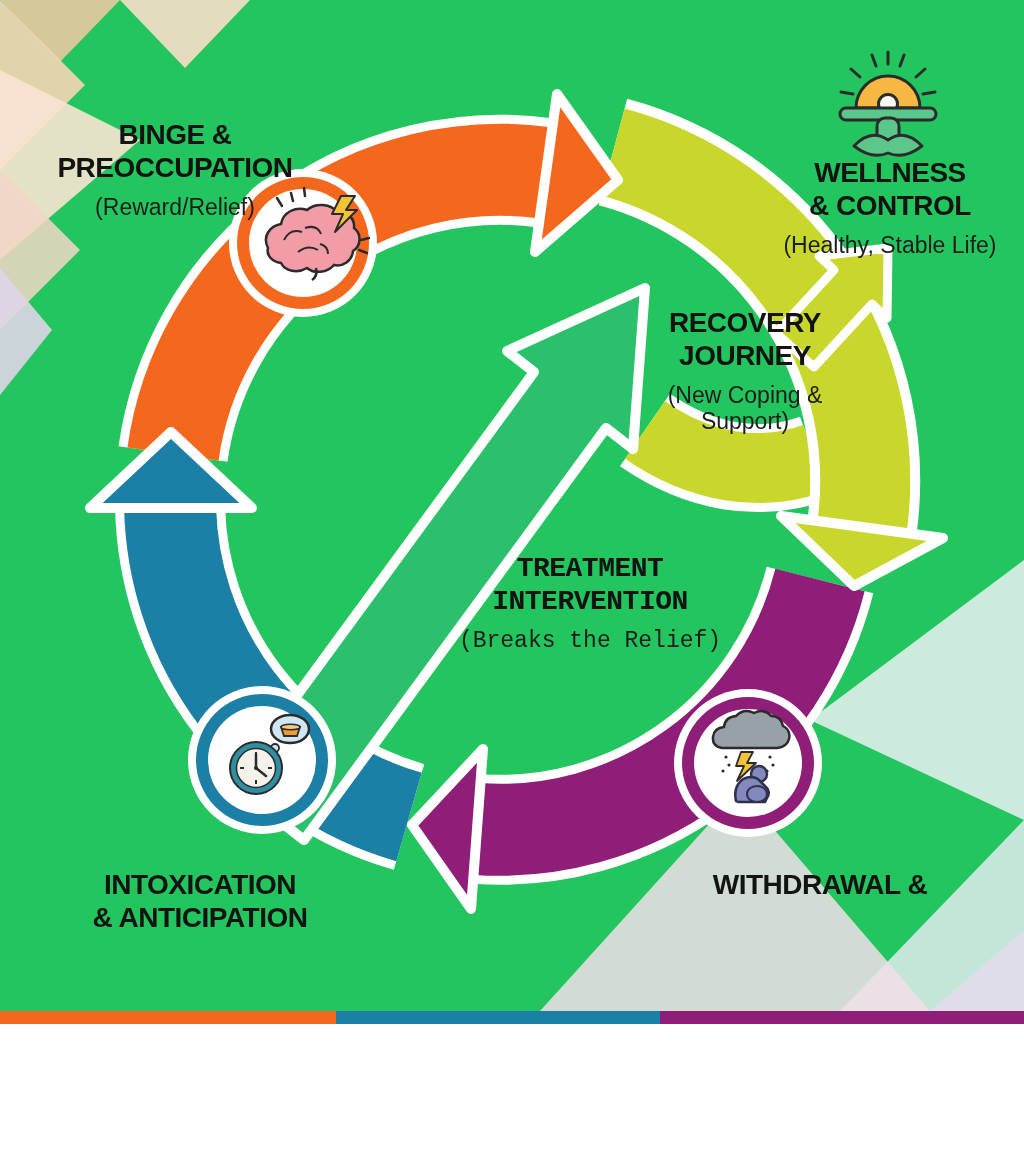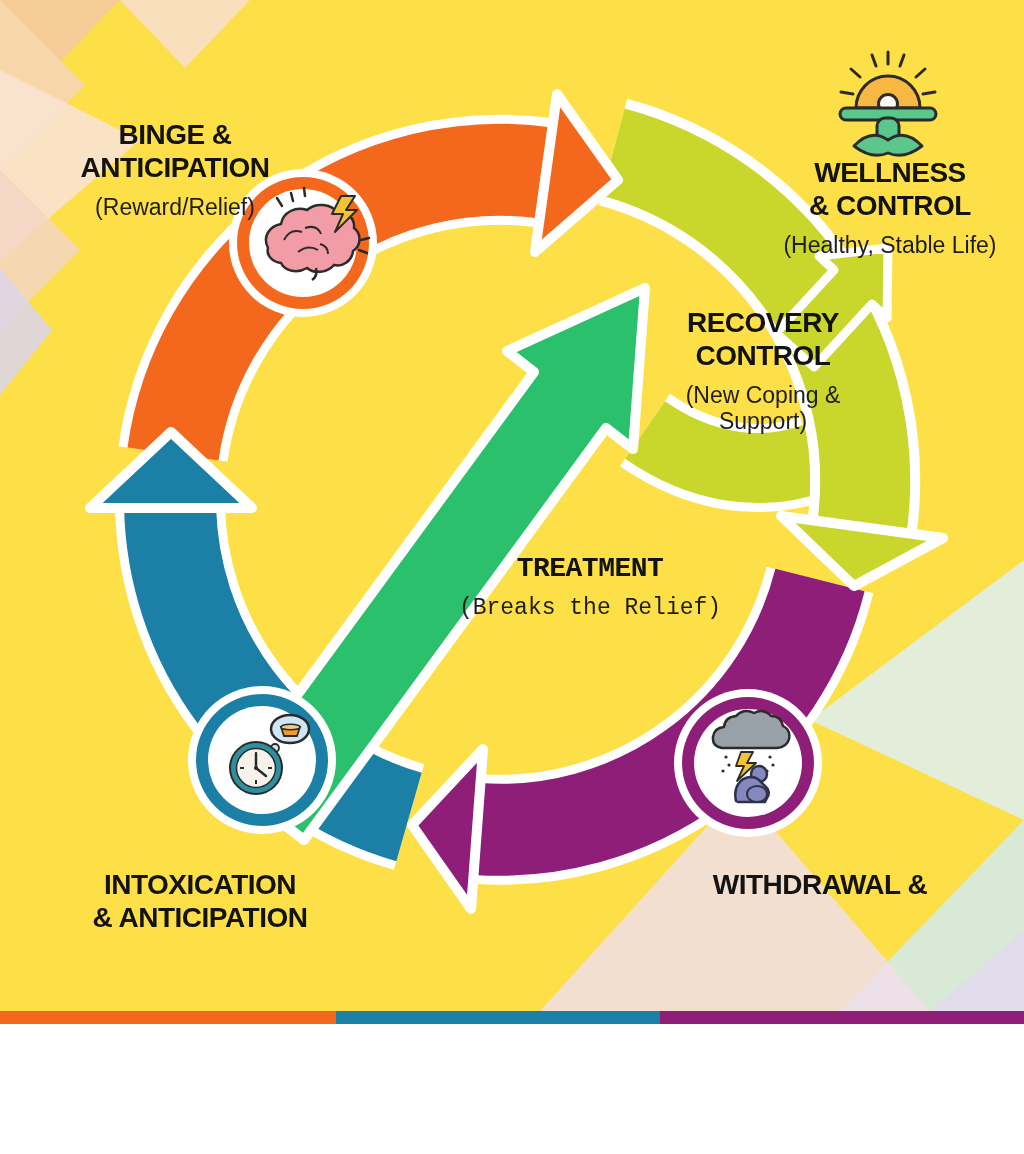--- a/index.html
+++ b/index.html
@@ -1,18 +1,18 @@
 <!DOCTYPE html>
 <html><head>
 <meta charset="utf-8">
 <style>
   html,body{margin:0;padding:0;background:#ffffff;}
   #canvas{
     position:relative;width:1024px;height:1154px;overflow:hidden;
-    background:#fde047;
+    background:#22c55e;
     font-family:"Liberation Sans","DejaVu Sans",sans-serif;
   }
   #diagram-svg{position:absolute;left:0;top:0;}
   .stage-label{position:absolute;text-align:center;color:#161616;}
   .stage-label .h{
     font-weight:bold;font-size:28px;line-height:33px;letter-spacing:-0.5px;color:#131313;
   }
   .stage-label .s{
     font-size:23px;line-height:26px;margin-top:10px;color:#1d1d1d;
   }
@@ -136,38 +136,39 @@
     <path d="M 856 108 A 32 32 0 0 1 920 108 Z" fill="#f6b843" stroke="#2b2b2b" stroke-width="3"></path>
     <circle cx="888" cy="104" r="9.5" fill="#fdfaf4" stroke="#2b2b2b" stroke-width="3"></circle>
     <rect x="840" y="108" width="96" height="12" rx="6" fill="#5bc78b" stroke="#2b2b2b" stroke-width="3"></rect>
     <rect x="877" y="118" width="22" height="26" rx="8" fill="#5bc78b" stroke="#2b2b2b" stroke-width="3"></rect>
     <path d="M 854 146 Q 871 128 888 140 Q 905 128 922 146 Q 904 160 888 153 Q 872 160 854 146 Z" fill="#5bc78b" stroke="#2b2b2b" stroke-width="3" stroke-linejoin="round"></path>
   </g>
 </svg>
 
 <div class="stage-label" style="left:15px;top:118px;width:320px;">
   <div class="h">BINGE &amp;</div>
-  <div class="h">ANTICIPATION</div>
+  <div class="h">PREOCCUPATION</div>
   <div class="s">(Reward/Relief)</div>
 </div>
 
 <div class="stage-label" style="left:740px;top:156px;width:300px;">
   <div class="h">WELLNESS</div>
   <div class="h">&amp; CONTROL</div>
   <div class="s">(Healthy, Stable Life)</div>
 </div>
 
-<div class="stage-label" style="left:643px;top:306px;width:240px;">
+<div class="stage-label" style="left:625px;top:306px;width:240px;">
   <div class="h">RECOVERY</div>
-  <div class="h">CONTROL</div>
+  <div class="h">JOURNEY</div>
   <div class="s narrow">(New Coping &amp; Support)</div>
 </div>
 
 <div class="stage-label" style="left:440px;top:552px;width:300px;font-family:Liberation Mono, monospace;">
   <div class="h">TREATMENT</div>
+  <div class="h">INTERVENTION</div>
   <div class="s">(Breaks the Relief)</div>
 </div>
 
 <div class="stage-label" style="left:40px;top:868px;width:320px;">
   <div class="h">INTOXICATION</div>
   <div class="h">&amp; ANTICIPATION</div>
 </div>
 
 <div class="stage-label" style="left:660px;top:868px;width:320px;">
   <div class="h">WITHDRAWAL &amp;</div>

